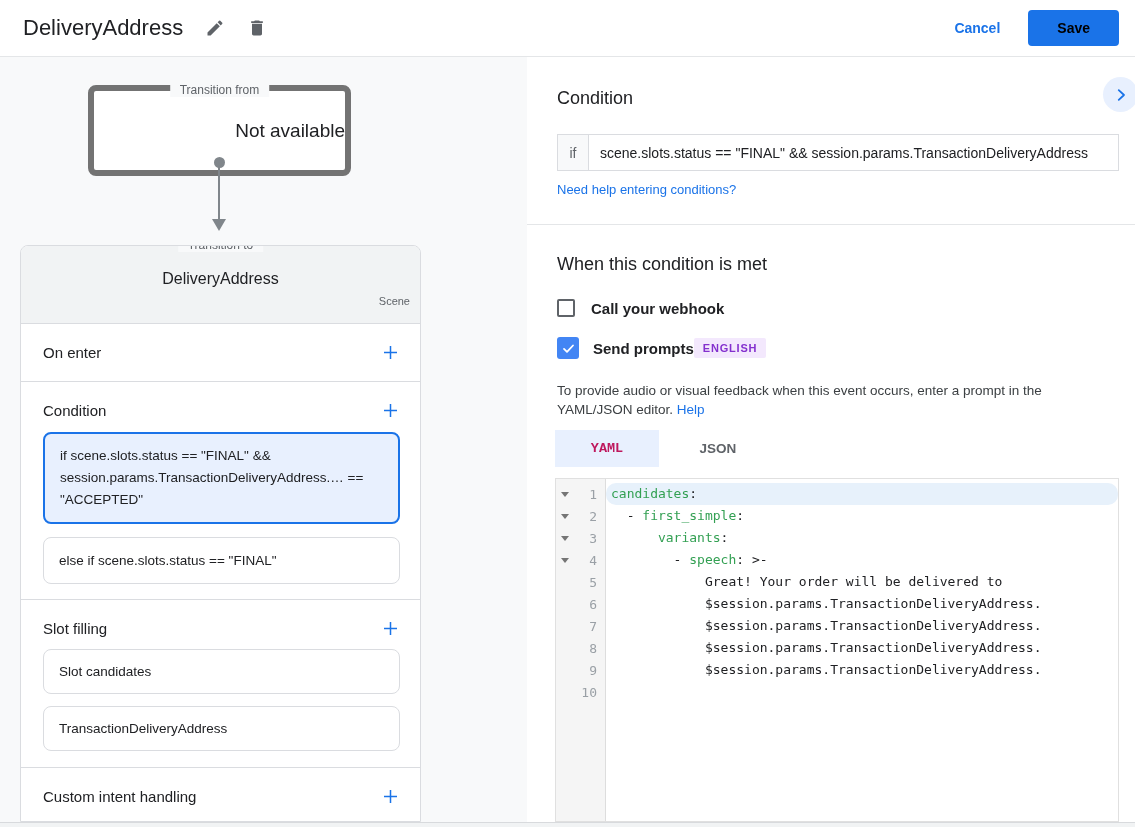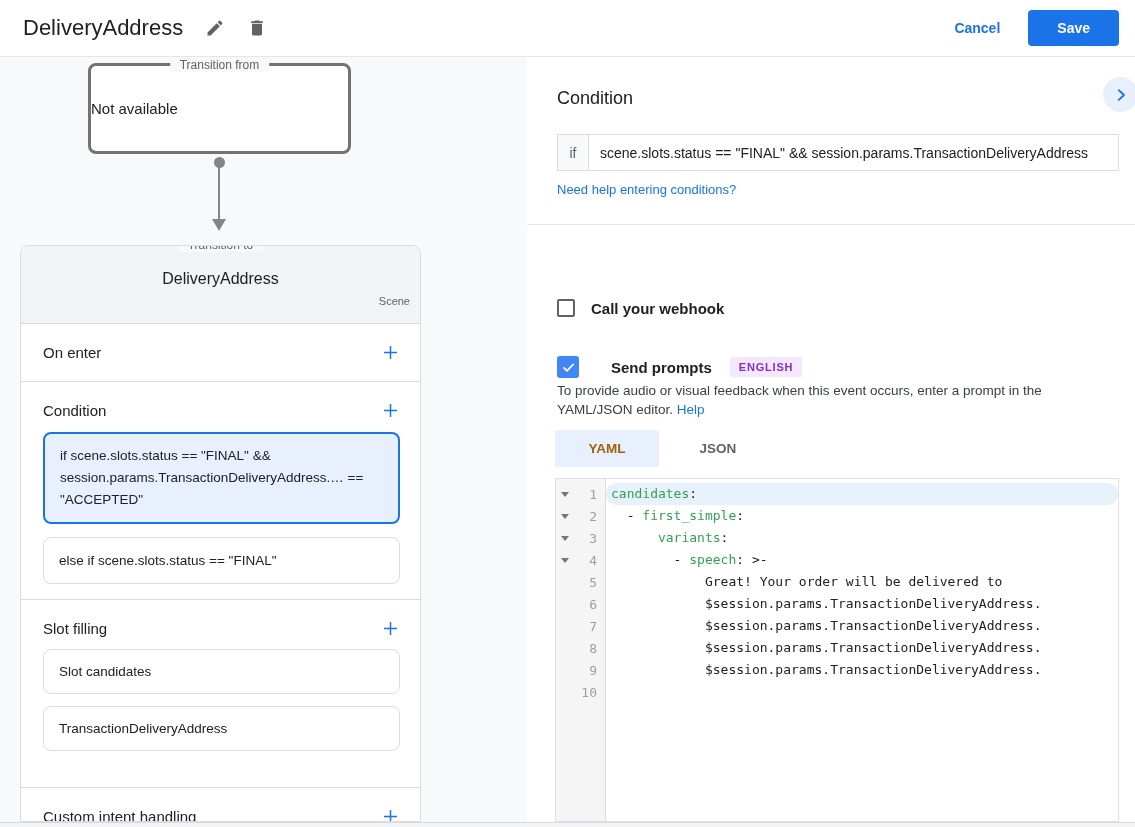--- a/index.html
+++ b/index.html
@@ -7,30 +7,30 @@
     font-family:"Liberation Sans", sans-serif; color:#202124; }
 
   
   .topbar { position:absolute; left:0; top:0; width:1135px; height:57px; background:#fff;
     border-bottom:1px solid #e4e6e8; display:flex; align-items:center; padding:0 16px 0 23px; }
   .page-title { font-size:22px; color:#202124; }
   .title-icons { display:flex; align-items:center; gap:18px; margin-left:20px; }
   .icon-btn { width:24px; height:24px; display:flex; align-items:center; justify-content:center; cursor:pointer; }
   .topbar-actions { margin-left:auto; display:flex; align-items:center; gap:28px; }
   .cancel-btn { color:#1a73e8; font-size:14px; font-weight:bold; background:none; border:none; cursor:pointer; }
-  .save-btn { background:#1a73e8; color:#ffffff; font-size:14px; font-weight:bold; border:none;
+  .save-btn { background:#1a73e8; color:#000000; font-size:14px; font-weight:bold; border:none;
     border-radius:4px; padding:10px 29px; cursor:pointer; }
 
   
   .canvas { position:absolute; left:0; top:57px; width:527px; height:770px; background:#f8f9fa; }
-  .tf-box { position:absolute; left:88px; top:6px; width:263px; height:91px; background:#fff;
-    border:3px solid #737373; border-radius:8px; display:flex; align-items:center; justify-content:flex-start; }
+  .tf-box { position:absolute; left:88px; top:28px; width:263px; height:91px; background:#fff;
+    border:6px solid #737373; border-radius:8px; display:flex; align-items:center; justify-content:flex-end; }
   .legend { position:absolute; top:-8px; left:50%; transform:translateX(-50%); background:#f8f9fa;
     padding:0 10px; font-size:12px; color:#5f6368; white-space:nowrap; }
-  .tf-value { font-size:15px; color:#202124; }
+  .tf-value { font-size:19px; color:#202124; }
   .conn-dot { position:absolute; left:214px; top:100px; width:11px; height:11px; border-radius:50%; background:#80868b; }
   .conn-line { position:absolute; left:218px; top:109px; width:2px; height:54px; background:#80868b; }
   .conn-arrow { position:absolute; left:212px; top:162px; width:0; height:0;
     border-left:7px solid transparent; border-right:7px solid transparent; border-top:12px solid #80868b; }
 
   .scene-card { position:absolute; left:20px; top:188px; width:401px; height:577px; background:#fff;
     border:1px solid #dadce0; border-radius:8px 8px 0 0; overflow:hidden; }
   .scene-head { background:#f1f3f4; border-bottom:1px solid #dadce0; text-align:center; padding:24px 10px 16px; }
   .scene-title { font-size:16px; color:#202124; }
   .scene-sub { font-size:11px; color:#5f6368; margin-top:7px;text-align:right; }
@@ -39,52 +39,52 @@
   .sec-label { font-size:15px; color:#202124; }
   .plus { width:16px; height:16px; display:flex; align-items:center; justify-content:center; cursor:pointer; }
   .section { padding:20px 17px 15px 22px; border-bottom:1px solid #dadce0; }
   .section .sec-head { display:flex; align-items:center; justify-content:space-between; padding-right:5px; }
   .cond-card-selected { margin:13px 3px 0 0; background:#e8f0fe; border:2px solid #1a73e8; border-radius:8px;
     padding:11px 15px; font-size:13.5px; line-height:22px; color:#202124; cursor:pointer; }
   .cond-card { margin:13px 3px 0 0; background:#fff; border:1px solid #dadce0; border-radius:8px;
     padding:15px 15px; font-size:13.5px; color:#202124; cursor:pointer; }
   .slot-card { margin:12px 3px 0 0; background:#fff; border:1px solid #dadce0; border-radius:8px;
     padding:14px 15px; font-size:13.5px; color:#202124; cursor:pointer; }
-  .section.slots { padding-bottom:36px; }
+  .section.slots { padding-bottom:16px; }
 
   
   .rpanel { position:absolute; left:527px; top:57px; width:608px; height:770px; background:#fff; }
   .rp-title { position:absolute; left:30px; top:31px; font-size:18px; color:#202124; }
   .chevron-btn { position:absolute; left:576px; top:20px; width:35px; height:35px; border-radius:50%;
     background:#e8f0fe; display:flex; align-items:center; justify-content:center; cursor:pointer; border:none; }
   .if-row { position:absolute; left:30px; top:77px; width:562px; height:37px; display:flex;
     border:1px solid #dadce0; background:#737373; }
   .if-prefix { width:31px; background:#f8f9fa; border-right:1px solid #dadce0; display:flex;
     align-items:center; justify-content:center; font-size:14px; color:#5f6368; }
   .if-input { flex:1; border:none; outline:none; font-size:14px; color:#202124; padding:0 11px;
     font-family:"Liberation Sans", sans-serif; white-space:nowrap; overflow:hidden; }
   .help-link { position:absolute; left:30px; top:125px; font-size:13px; color:#1a73e8; text-decoration:none; cursor:pointer; }
   .rp-divider { position:absolute; left:0; top:167px; width:608px; border-top:1px solid #e4e6e8; }
   .when-title { position:absolute; left:30px; top:197px; font-size:18px; color:#202124; }
   .check-row { position:absolute; left:30px; display:flex; align-items:center; }
   .row-webhook { top:242px; }
-  .row-prompts { top:299px;gap:18px; }
+  .row-prompts { top:280px; }
   .cbox { width:18px; height:18px; border:2px solid #5f6368; border-radius:2px; background:#fff; cursor:pointer; }
   .cbox.checked { width:22px; height:22px; border:none; border-radius:3px; background:#4285f4;
     display:flex; align-items:center; justify-content:center; }
   .check-label { font-size:15px; font-weight:bold; color:#202124; margin-left:16px; }
   .row-prompts .check-label { margin-left:14px; }
   .lang-badge { background:#f3e8fd; color:#8430ce; font-size:11px; font-weight:bold;
     letter-spacing:0.8px; padding:4px 9px; border-radius:2px; }
   .rp-desc { position:absolute; left:30px; top:324px; width:560px; font-size:13.5px; line-height:19px; color:#3c4043; }
   .rp-desc a { color:#1a73e8; text-decoration:none; cursor:pointer; }
   .tabs { position:absolute; left:28px; top:373px; display:flex; }
   .tab { height:37px; line-height:37px; text-align:center; font-size:13.5px; font-weight:bold;
     cursor:pointer; }
-  .tab.active { width:104px; background:#e8f0fe; color:#a16207; }
+  .tab.active { width:104px; background:#e8f0fe; color:#be185d;font-family:Liberation Mono, monospace; }
   .tab.inactive { width:118px; color:#5f6368; }
 
   
   .editor { position:absolute; left:28px; top:421px; width:564px; height:344px;
     border:1px solid #e0e0e0; display:flex; background:#fff; overflow:hidden;
     font-family:"DejaVu Sans Mono","Liberation Mono",monospace; font-size:13px; }
   .gutter { width:50px; background:#f5f5f5; border-right:1px solid #ddd; padding-top:4px; }
   .g-row { height:22px; display:flex; align-items:center; }
   .fold { width:17px; display:flex; align-items:center; justify-content:center; cursor:pointer; }
   .tri { width:0; height:0; border-left:4px solid transparent; border-right:4px solid transparent;
@@ -198,20 +198,21 @@
 
   <div class="if-row">
     <span class="if-prefix">if</span>
     <input class="if-input" value="scene.slots.status == &quot;FINAL&quot; &amp;&amp; session.params.TransactionDeliveryAddress" style="">
   </div>
 
   <a class="help-link">Need help entering conditions?</a>
 
   <div class="rp-divider"></div>
 
+  <div class="when-title">When this condition is met</div>
 
   <div class="check-row row-webhook">
     <span class="cbox"></span>
     <span class="check-label">Call your webhook</span>
   </div>
 
   <div class="check-row row-prompts">
     <span class="cbox checked">
       <svg width="15" height="15" viewBox="0 0 20 20">
           <path d="M4 10.5l4 4 8-8.5" stroke="#fff" stroke-width="2.4" fill="none" stroke-linecap="round" stroke-linejoin="round"></path>

